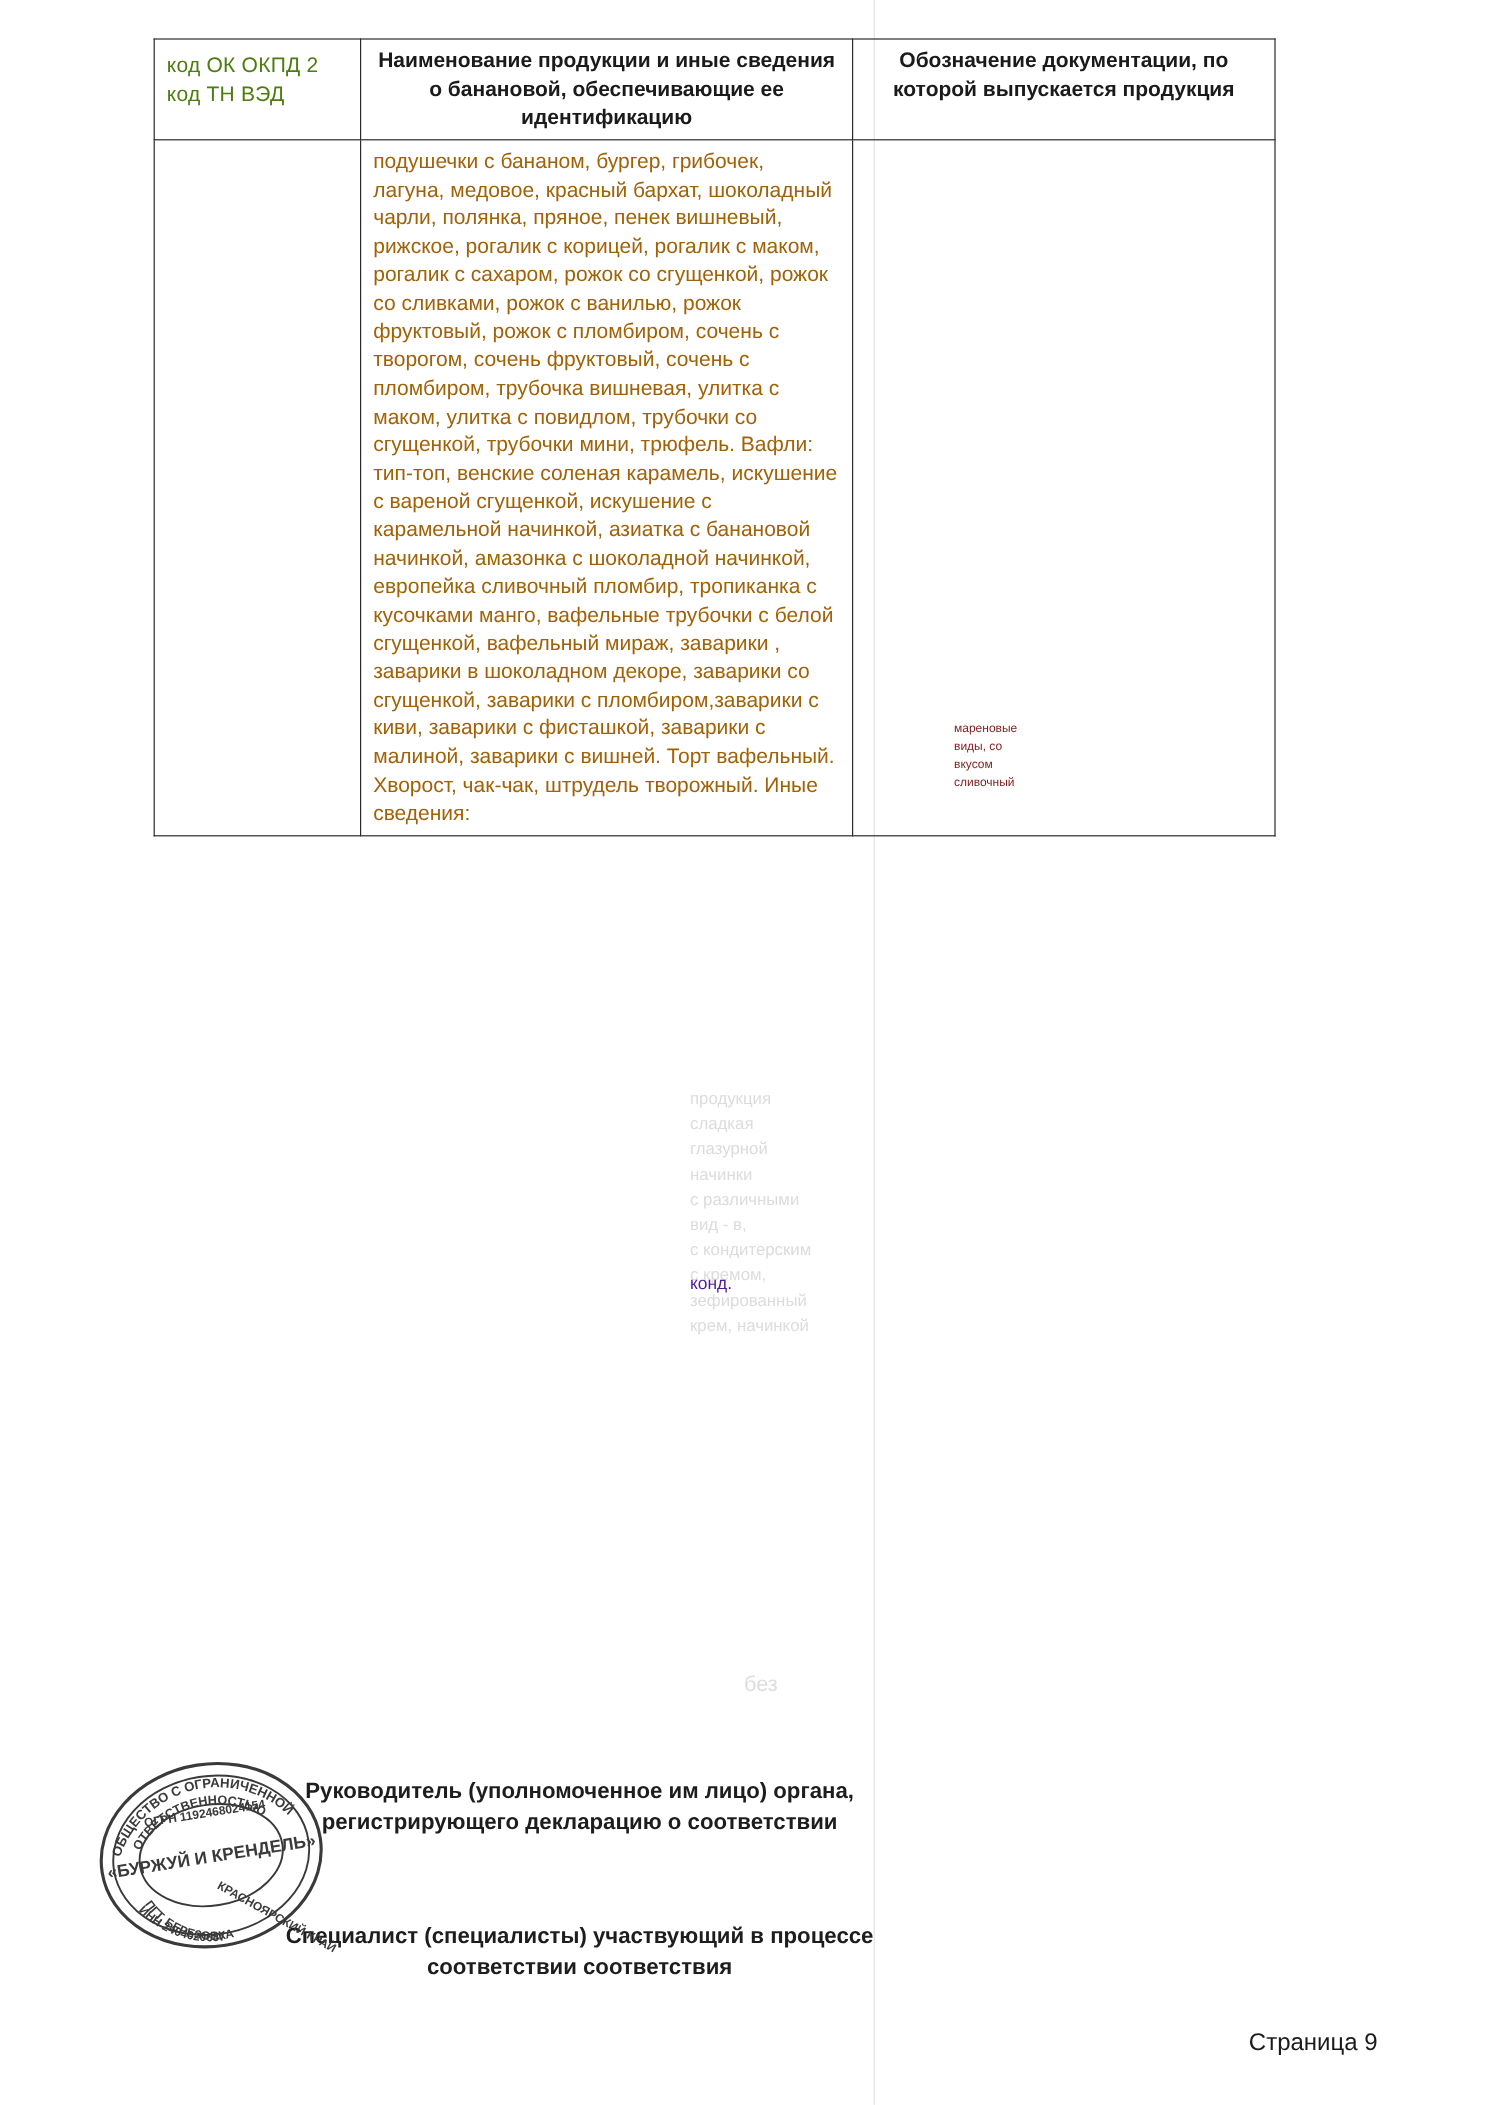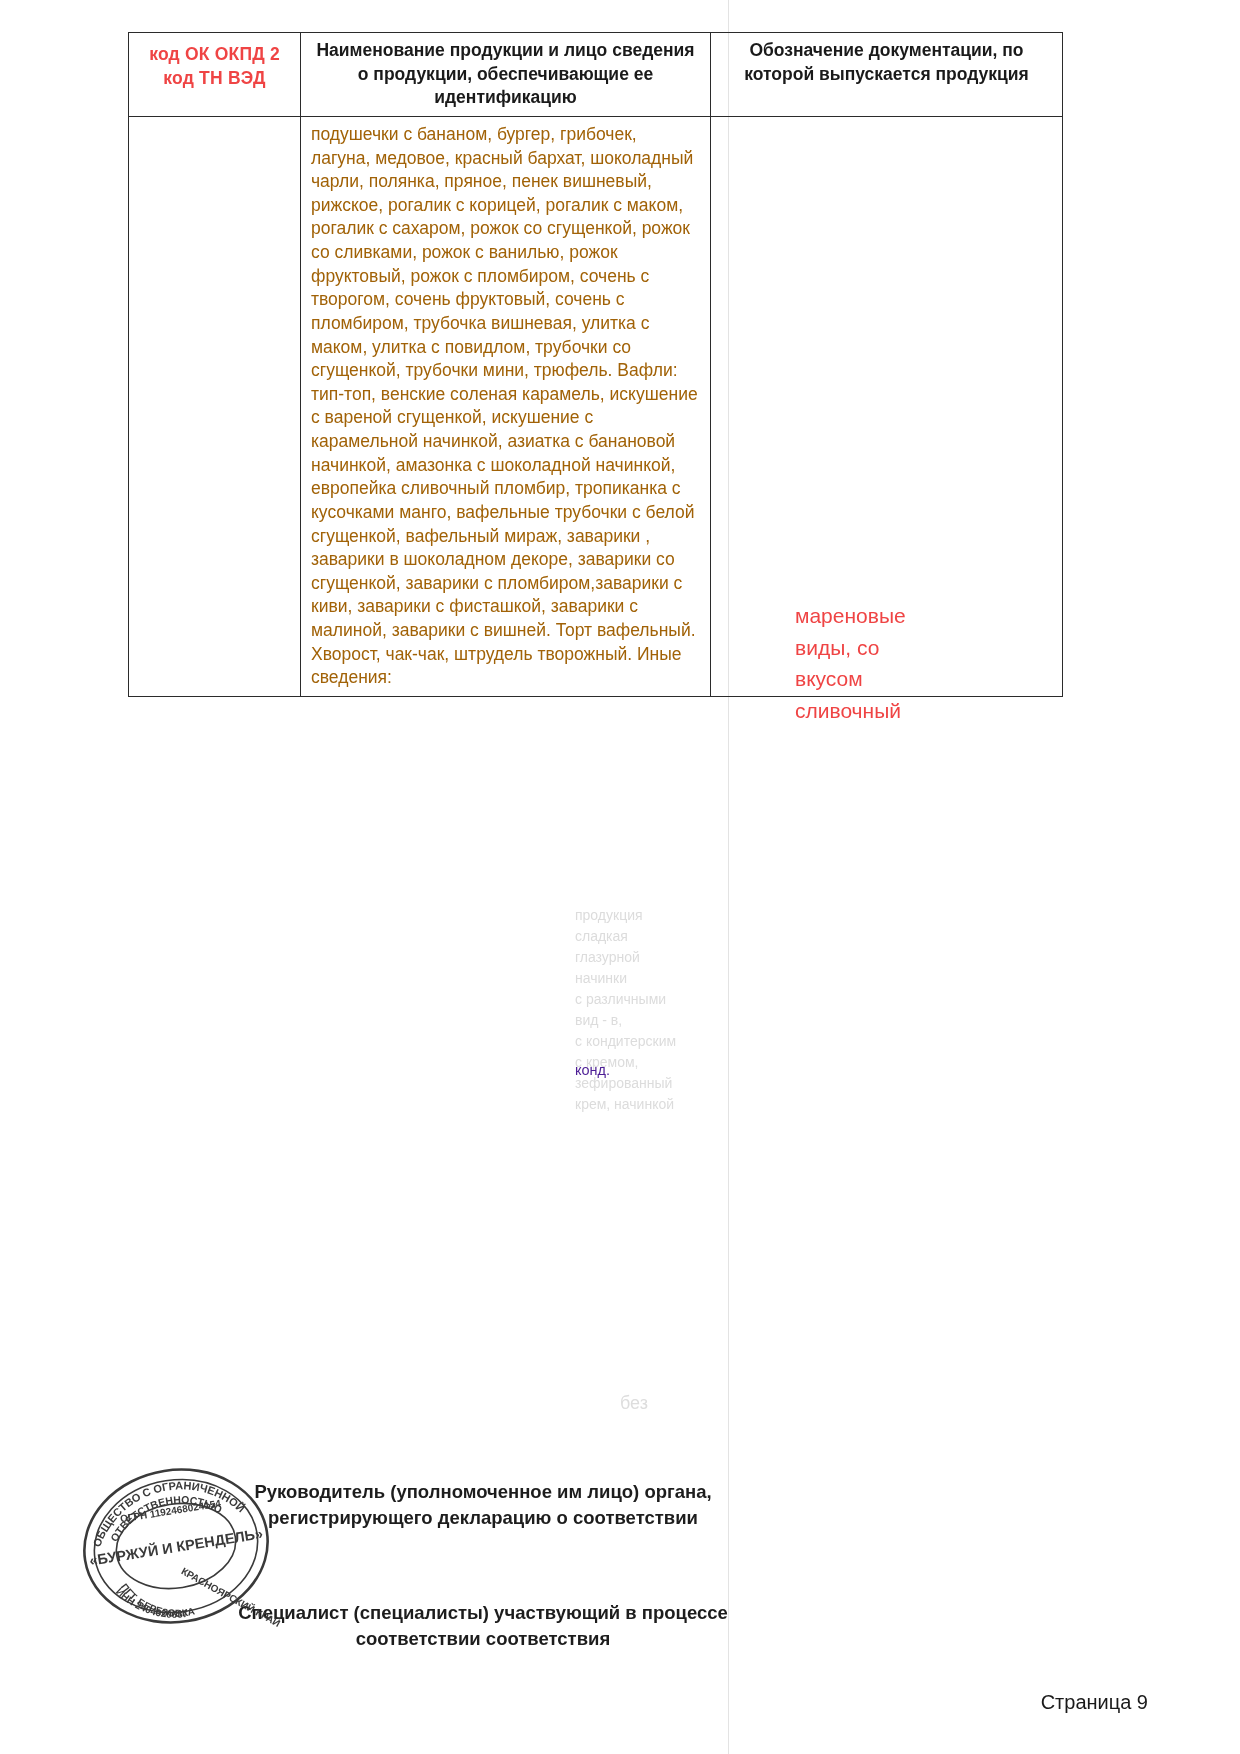--- a/index.html
+++ b/index.html
@@ -48,44 +48,44 @@
 
   .head-cell {
     text-align: center;
     font-weight: bold;
     font-size: 18.5px;
     line-height: 1.28;
     padding-top: 9px;
     padding-bottom: 9px;
   }
   .head-faded {
-    color: #ef4444;
-    font-weight: bold;
+    color: #4d7c0f;
+    font-weight: normal;
     font-size: 18px;
-    text-align: center;
+    text-align: left;
     line-height: 1.9;
     letter-spacing: .2px;
   }
   .head-faded div:first-child { padding-top: 4px; }
 
   .body-cell-text {
     font-size: 17.6px;
     line-height: 1.425;
     color: #a16207;
     padding-top: 8px;
     padding-bottom: 10px;
     text-align: left;
   }
   .empty-cell { }
 
   
   .ghost {
     position: absolute;
-    color: #ef4444;
-    font-size: 21px;
+    color: #7f1d1d;
+    font-size: 10px;
     line-height: 1.5;
     white-space: pre-line;
     user-select: none;
   }
   .ghost-a { left: 795px; top: 600px; width: 230px; }
   .ghost-b { left: 575px; top: 905px; width: 200px; font-size: 14px; color: #dcdcdc;}
   .ghost-c { left: 575px; top: 1060px; width: 220px; font-size: 14.5px; color: #4c1d95;}
   .ghost-d { left: 620px; top: 1390px; width: 140px; font-size: 18px; color: #dddddd;}
 
   
@@ -142,21 +142,21 @@
     <col class="col-a">
     <col class="col-b">
     <col class="col-c">
   </colgroup>
   <tbody>
     <tr>
       <td class="head-faded">
         <div>код ОК ОКПД 2</div>
         <div>код ТН ВЭД</div>
       </td>
-      <td class="head-cell">Наименование продукции и лицо сведения о продукции, обеспечивающие ее идентификацию</td>
+      <td class="head-cell">Наименование продукции и иные сведения о банановой, обеспечивающие ее идентификацию</td>
       <td class="head-cell">Обозначение документации, по которой выпускается продукция</td>
     </tr>
     <tr>
       <td class="empty-cell"></td>
       <td class="body-cell-text">подушечки с бананом, бургер, грибочек, лагуна, медовое, красный бархат, шоколадный чарли, полянка, пряное, пенек вишневый, рижское, рогалик с корицей, рогалик с маком, рогалик с сахаром, рожок со сгущенкой, рожок со сливками, рожок с ванилью, рожок фруктовый, рожок с пломбиром, сочень с творогом, сочень фруктовый, сочень с пломбиром, трубочка вишневая, улитка с маком, улитка с повидлом, трубочки со сгущенкой, трубочки мини, трюфель. Вафли: тип-топ, венские соленая карамель, искушение с вареной сгущенкой, искушение с карамельной начинкой, азиатка с банановой начинкой, амазонка с шоколадной начинкой, европейка сливочный пломбир, тропиканка с кусочками манго, вафельные трубочки с белой сгущенкой, вафельный мираж, заварики , заварики в шоколадном декоре, заварики со сгущенкой, заварики с пломбиром,заварики с киви, заварики с фисташкой, заварики с малиной, заварики с вишней. Торт вафельный. Хворост, чак-чак, штрудель творожный. Иные сведения:</td>
       <td class="empty-cell"></td>
     </tr>
   </tbody>
 </table>
 

